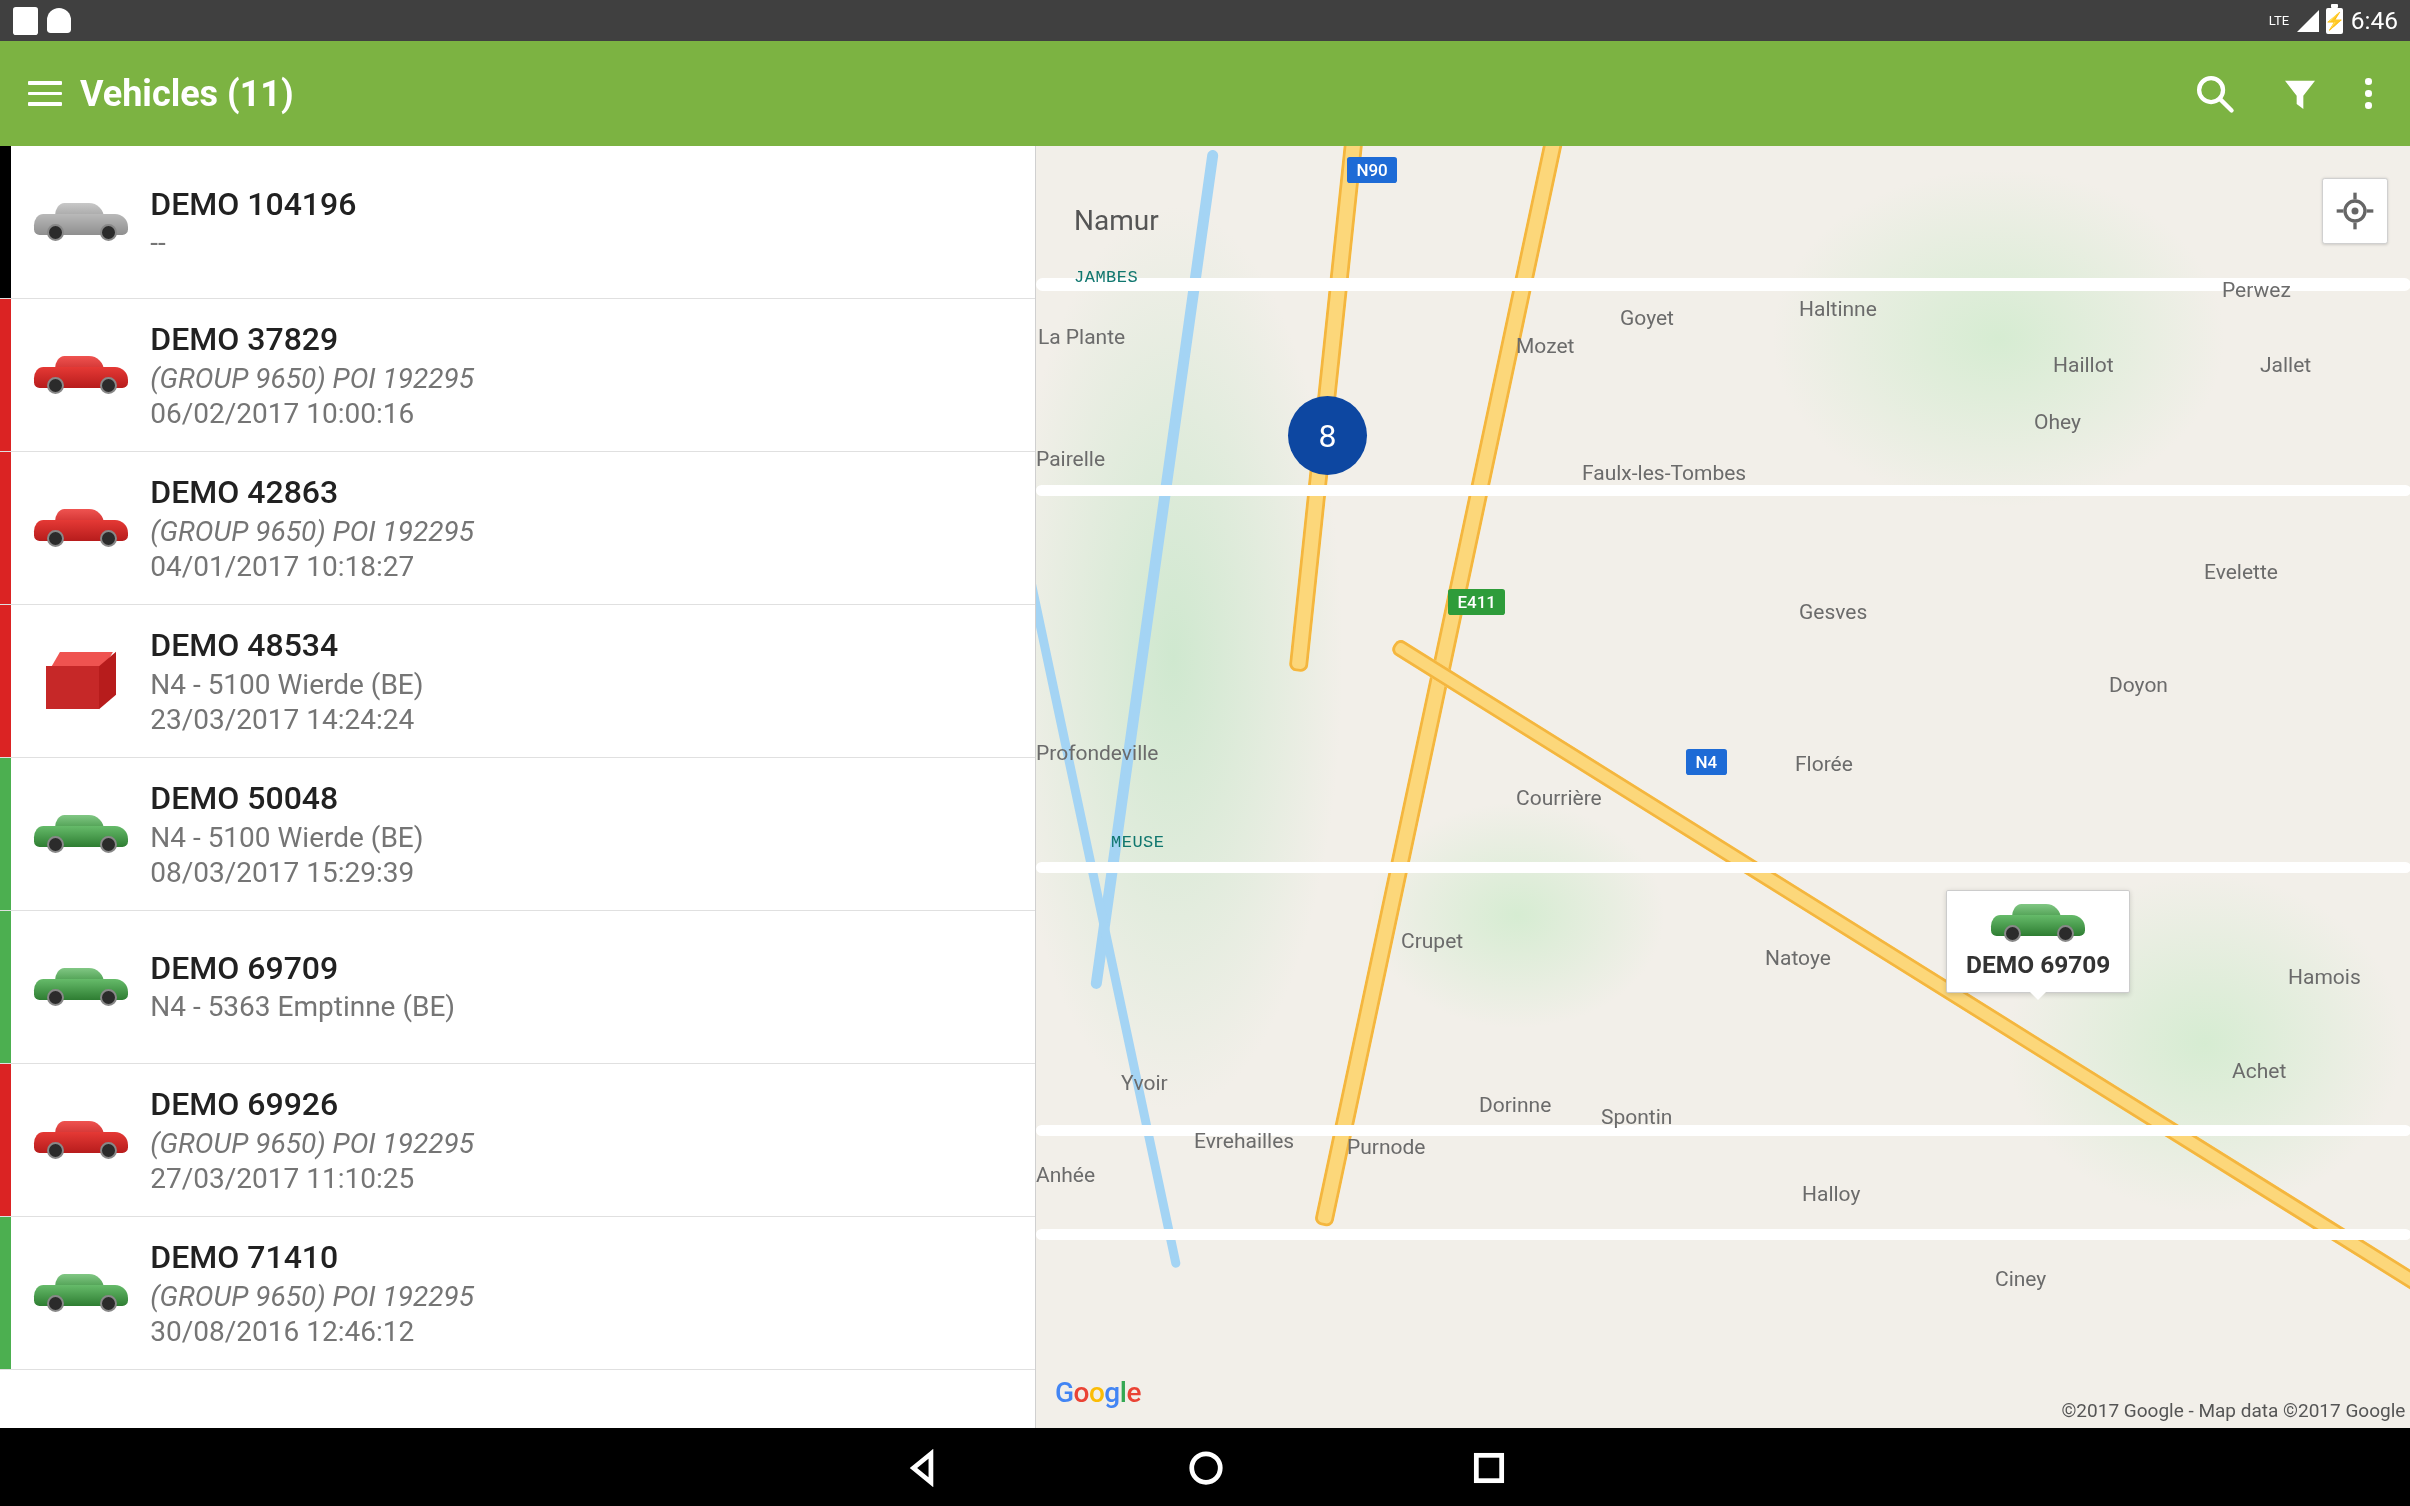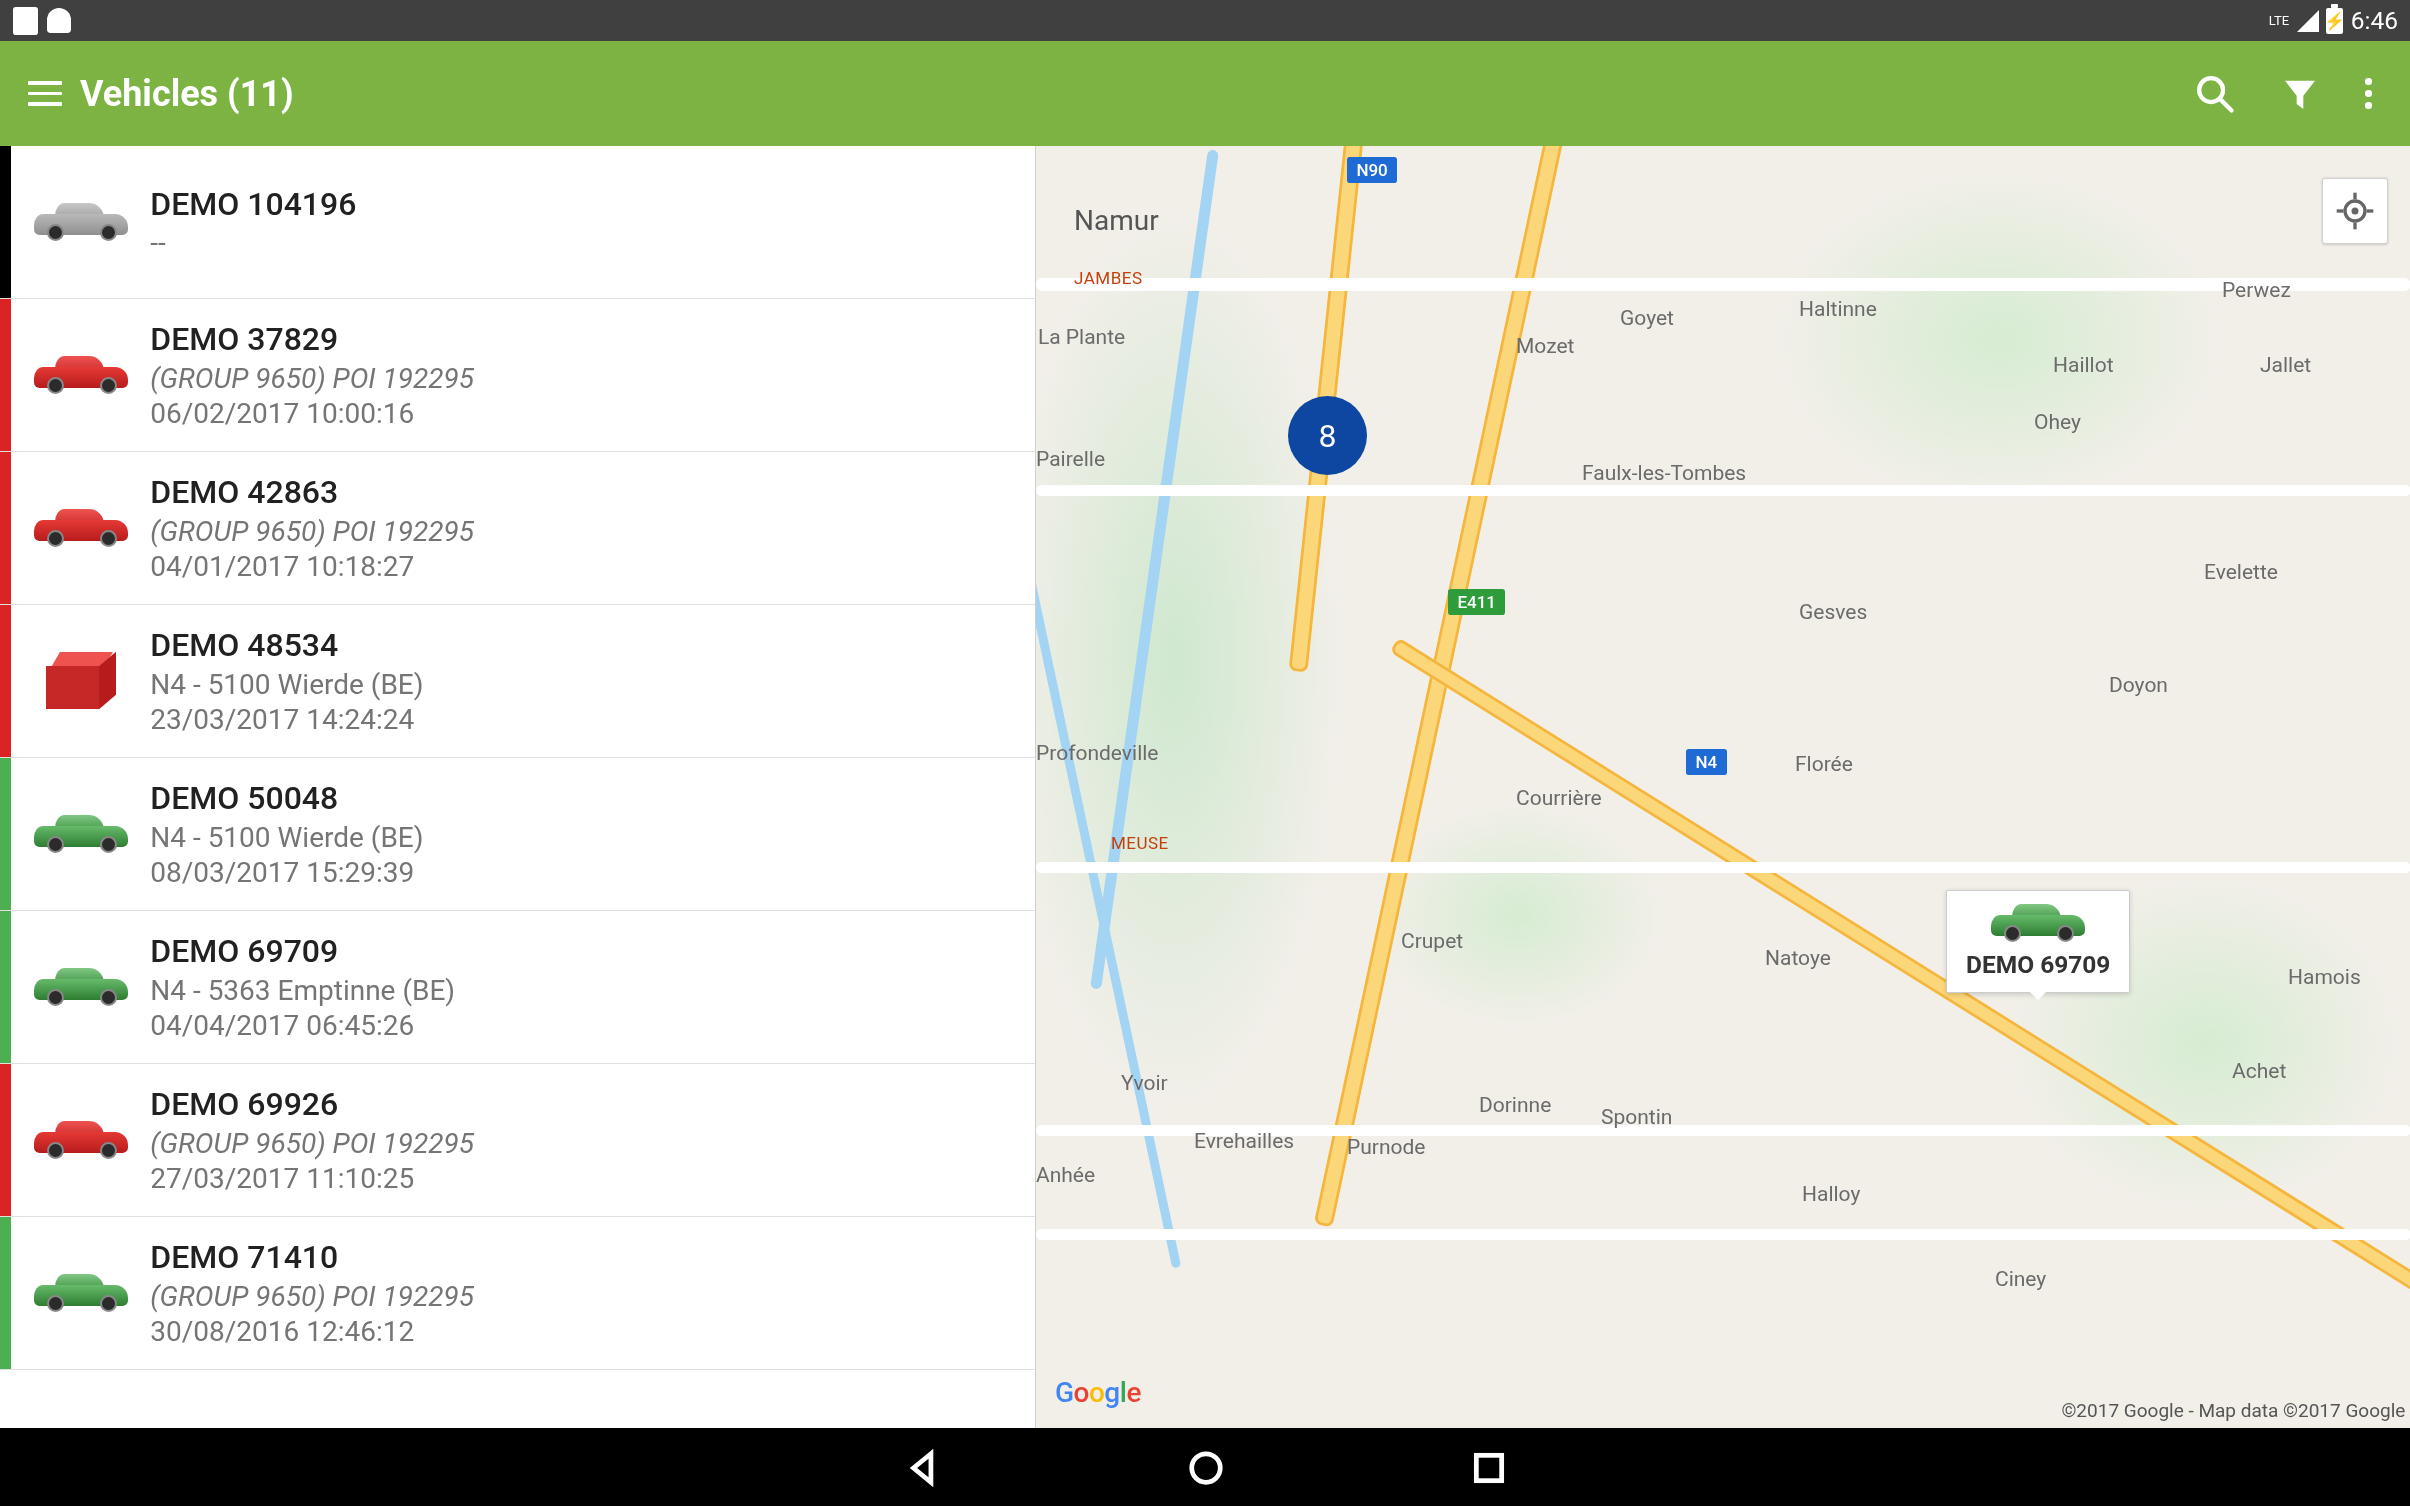--- a/index.html
+++ b/index.html
@@ -76,21 +76,21 @@
 .rd-d1 { left: 358px; top: 490px; width: 1224px; height: 17px; transform: rotate(32deg); transform-origin: left center; }
 .rd-h1 { left: 0; top: 132px; width: 1375px; height: 13px; background:#fff; }
 .rd-h2 { left: 0; top: 339px; width: 1375px; height: 11.3px; background:#fff; }
 .rd-h3 { left: 0; top: 716px; width: 1375px; height: 11.3px; background:#fff; }
 .rd-h4 { left: 0; top: 979px; width: 1375px; height: 11.3px; background:#fff; }
 .rd-h5 { left: 0; top: 1083px; width: 1375px; height: 11.3px; background:#fff; }
 .road.white { background: #fff; box-shadow: none; }
 
 .place { position: absolute; font-size: 21px; color: #6b6b6b; white-space: nowrap; }
 .place.city { font-size: 28px; color: #555; }
-.place.small { font-size: 17px; color: #c2410c; text-transform: uppercase; letter-spacing: 0.5px; }
+.place.small { font-size: 17px; color: #0f766e; text-transform: uppercase; letter-spacing: 0.5px; font-family: Liberation Mono, monospace; }
 
 .route-badge { position: absolute; padding: 2.8px 9.4px; font-size: 17px; color: #ffffff; border-radius: 2.8px; font-weight: 500; }
 .badge-blue { background: #1e6bd6; }
 .badge-green { background: #2e9c3a; }
 
 .cluster { position: absolute; width: 79px; height: 79px; background: #0d47a1; border-radius: 50%; color: #fff; display: flex; align-items: center; justify-content: center; font-size: 32px; font-weight: 400; cursor: pointer; }
 
 .info-window { position: absolute; background: #fff; border: 0.9px solid #ccc; border-radius: 1.9px; padding: 13px 19px 13px 19px; box-shadow: 0 1.9px 5.6px rgba(0,0,0,0.15); text-align: center; cursor: pointer; }
 .info-window::after { content: ""; position: absolute; bottom: -17px; left: 50%; transform: translateX(-50%); border: 9.4px solid transparent; border-top-color: #fff; }
 .info-window .car { margin: 0 auto 7.5px; }
@@ -239,21 +239,20 @@
           <div class="car car-green">
             <div class="car-top"></div>
             <div class="car-body"></div>
             <div class="wheel rear"></div>
             <div class="wheel front"></div>
           </div>
         </div>
         <div class="row-text">
           <div class="row-title">DEMO 69709</div>
           <div class="row-sub1 normal">N4 - 5363 Emptinne (BE)</div>
-          <div class="row-sub2">04/04/2017 06:45:26</div>
         </div>
       </div>
       <div class="row">
         <div class="status-strip strip-red"></div>
         <div class="veh-icon-wrap">
           <div class="car car-red">
             <div class="car-top"></div>
             <div class="car-body"></div>
             <div class="wheel rear"></div>
             <div class="wheel front"></div>

